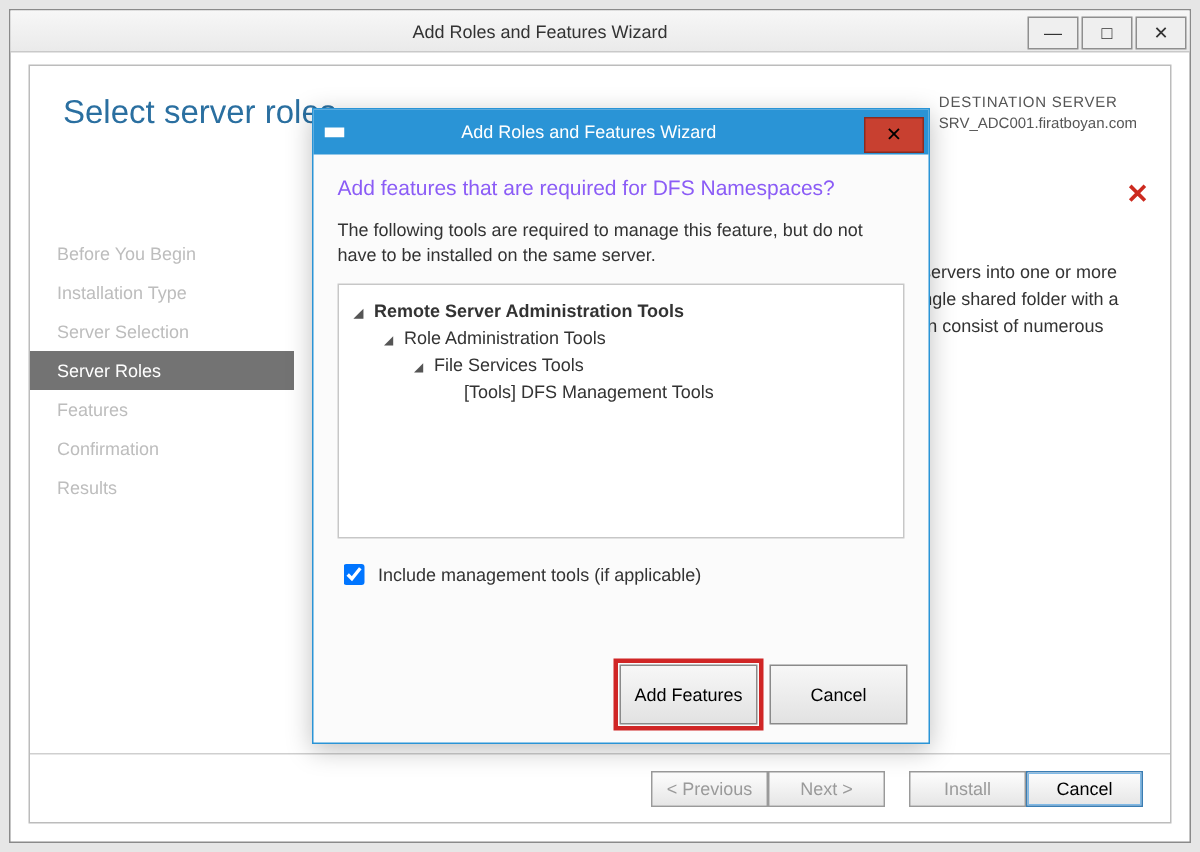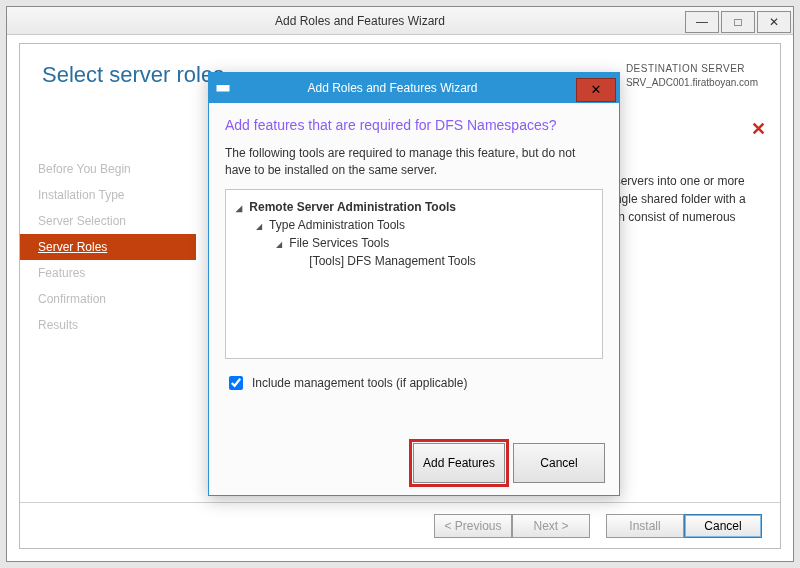--- a/index.html
+++ b/index.html
@@ -23,21 +23,21 @@
   .page-header {
     padding: 18px 22px 8px 22px; display:flex; justify-content:space-between;
   }
   .page-title { font-size: 22px; font-weight: 300; color: #2a6fa0; }
   .dest { font-size: 10px; text-align: left; color: #555; line-height:1.35; }
   .dest .lbl { letter-spacing: .5px; }
   .close-x { color: #cc2a1f; font-size: 18px; font-weight: bold; cursor:pointer; position:absolute; right:14px; top:74px; }
   .content { display:flex; position:absolute; top:106px; left:0; right:0; bottom:52px; }
   .steps { width: 176px; padding-top: 6px; }
   .step { padding: 6px 18px; font-size: 12px; color: #bdbdbd; }
-  .step.active { background:#c2410c; color:#fff;text-decoration:underline; }
+  .step.active { background:#737373; color:#fff; }
   .rightcol { flex:1; padding: 0 18px; font-size: 12px; color:#333; }
   .desc-head { font-weight: bold; margin-bottom:8px; }
   .footer { position:absolute; bottom:0; left:0; right:0; height:46px;
     border-top:1px solid #cfcfcf; display:flex; align-items:center; justify-content:flex-end;
     padding-right:18px; gap:0; }
   .btn { min-width:78px; height:24px; font-size:12px; border:1px solid #9a9a9a;
     background:linear-gradient(#fdfdfd,#e6e6e6); cursor:pointer; }
   .btn[disabled] { color:#9a9a9a; cursor:default; }
   .btn.cancel { border:1px solid #3a7db3; box-shadow:0 0 0 1px #7fb9e6 inset; }
   .spacer { width: 16px; }
@@ -125,21 +125,21 @@
         </svg>
     </span>
     <span class="dlg-title">Add Roles and Features Wizard</span>
     <div class="dlg-close">✕</div>
   </div>
   <div class="dlg-body">
     <div class="dlg-head">Add features that are required for DFS Namespaces?</div>
     <div class="dlg-text">The following tools are required to manage this feature, but do not have to be installed on the same server.</div>
     <div class="treebox" id="tree-container">
         <div class="tree-line t1"><span class="caret" style="font-size: 8px;">◢</span><span> Remote Server Administration Tools</span></div>
-        <div class="tree-line t2"><span class="caret" style="font-size: 8px;">◢</span><span> Type Administration Tools</span></div>
+        <div class="tree-line t2"><span class="caret" style="font-size: 8px;">◢</span><span> Role Administration Tools</span></div>
         <div class="tree-line t3"><span class="caret" style="font-size: 8px;">◢</span><span> File Services Tools</span></div>
         <div class="tree-line t4"><span class="caret" style="font-size: 8px;"></span><span> [Tools] DFS Management Tools</span></div>
       </div>
     <label class="chkline">
       <input type="checkbox" id="include-chk" checked="" style="">
       <span>Include management tools (if applicable)</span>
     </label>
   </div>
   <div class="dlg-footer">
     <button class="dlg-btn primary">Add Features</button>

